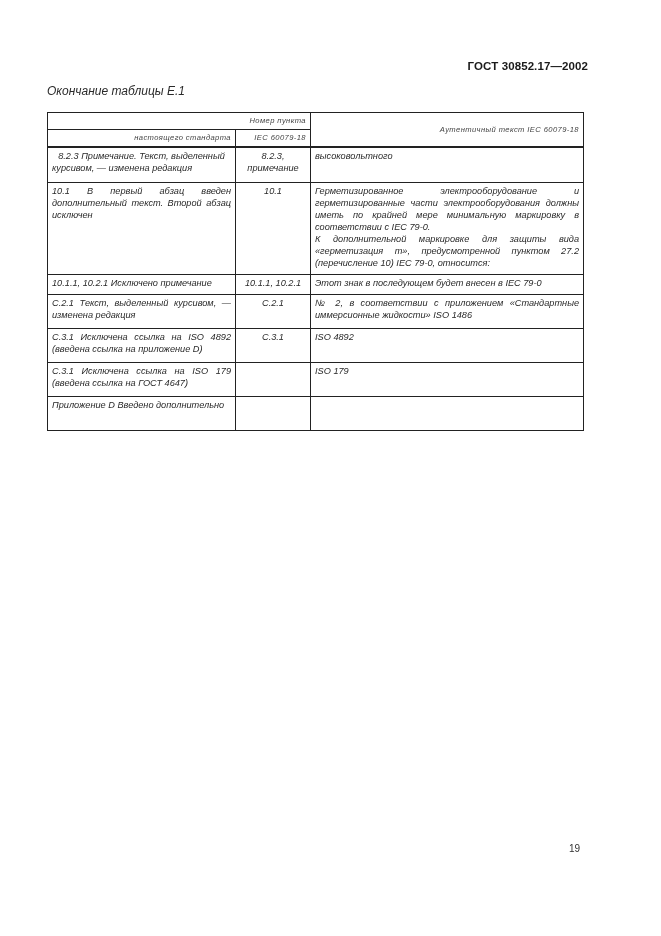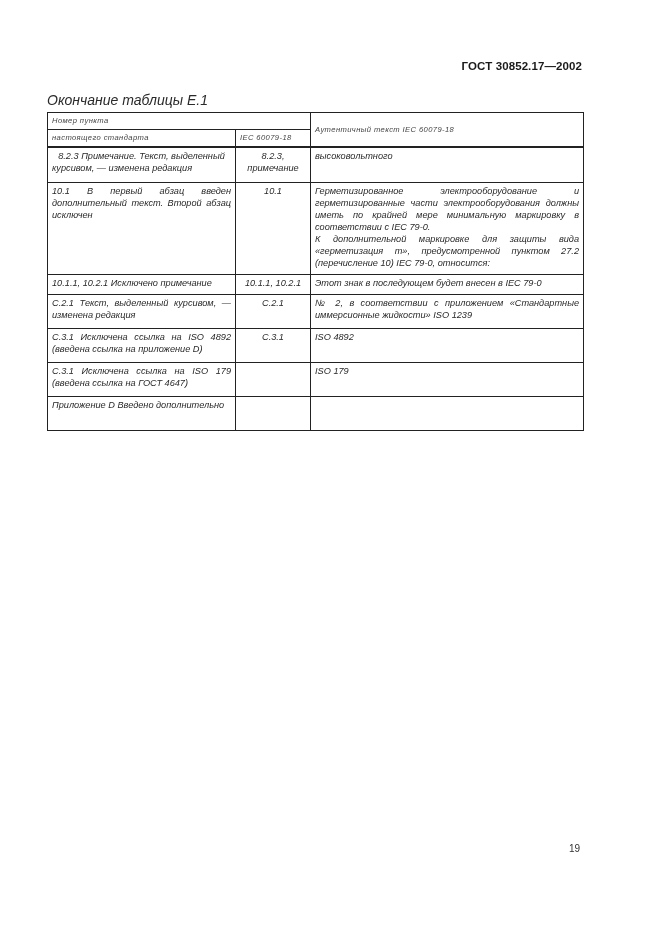--- a/index.html
+++ b/index.html
@@ -11,31 +11,31 @@
       width: 661px;
       height: 936px;
       position: relative;
       overflow: hidden;
       font-family: "Liberation Sans", "DejaVu Sans", sans-serif;
       color: #2a2a2a;
     }
     .doc-header {
       position: absolute;
       top: 60px;
-      right: 79px;
+      right: 73px;
       font-size: 11.5px;
       font-weight: bold;
       letter-spacing: 0.1px;
       color: #1a1a1a;
     }
     .table-caption {
       position: absolute;
-      top: 92px;
+      top: 84px;
       left: 47px;
-      font-size: 14px;
+      font-size: 12px;
       font-style: italic;
       color: #2a2a2a;
     }
     table.main-table {
       position: absolute;
       top: 112px;
       left: 47px;
       width: 536px;
       border-collapse: collapse;
       table-layout: fixed;
@@ -47,21 +47,21 @@
     table.main-table td, table.main-table th {
       border: 1px solid #222;
       padding: 2px 4px 3px 4px;
       vertical-align: top;
       font-weight: normal;
     }
     table.main-table th {
       font-size: 7.6px;
       letter-spacing: 0.4px;
       color: #444;
-      text-align: left;
+      text-align: right;
       vertical-align: middle;
       height: 14px;
       padding: 1px 4px;
       font-style: italic;
     }
     table.main-table thead tr:last-child th,
     table.main-table thead th.auth-col {
       border-bottom: 2px solid #222;
     }
     td.col-std {
@@ -134,21 +134,21 @@
       <td class="col-std">10.1.1, 10.2.1 Исключено примечание</td>
       <td class="col-iec">10.1.1, 10.2.1</td>
       <td class="col-auth">
         <span class="auth-line">Этот знак в последующем будет внесен в IEC 79-0</span>
       </td>
     </tr>
     <tr class="row-5">
       <td class="col-std">С.2.1 Текст, выделенный курсивом, — изменена редакция</td>
       <td class="col-iec">С.2.1</td>
       <td class="col-auth">
-        <span class="auth-line">№ 2, в соответствии с приложением «Стандартные иммерсионные жидкости» ISO 1239</span>
+        <span class="auth-line">№ 2, в соответствии с приложением «Стандартные иммерсионные жидкости» ISO 1486</span>
       </td>
     </tr>
     <tr class="row-6">
       <td class="col-std">С.3.1 Исключена ссылка на ISO 4892 (введена ссылка на приложение D)</td>
       <td class="col-iec">С.3.1</td>
       <td class="col-auth">
         <span class="auth-line">ISO 4892</span>
       </td>
     </tr>
     <tr class="row-7">

